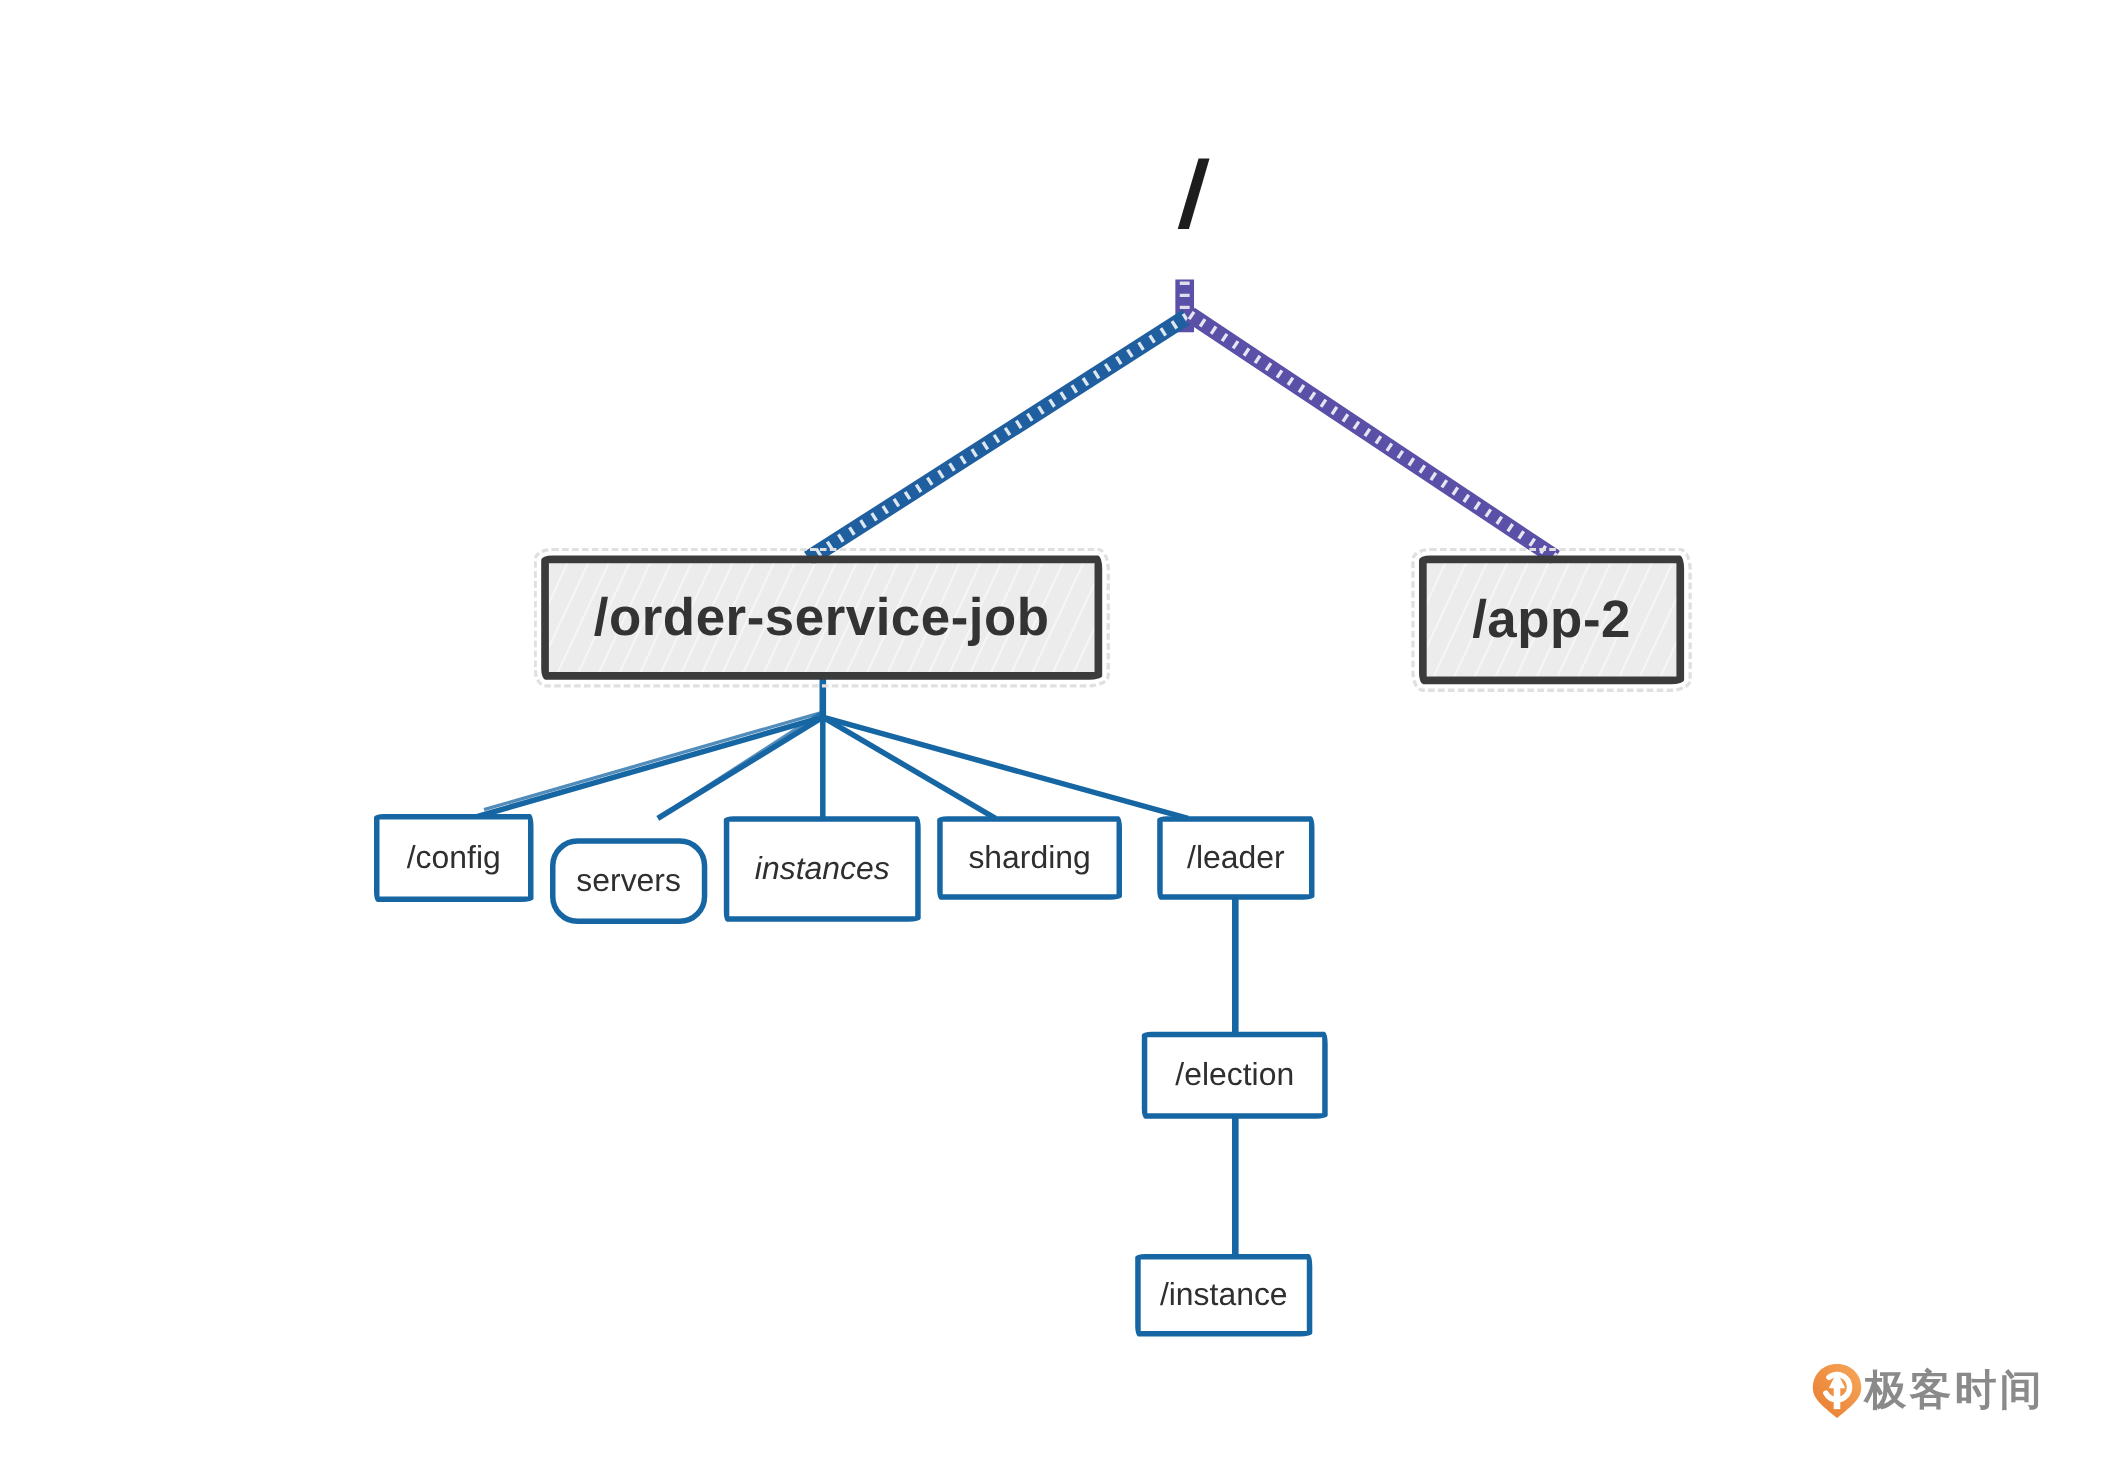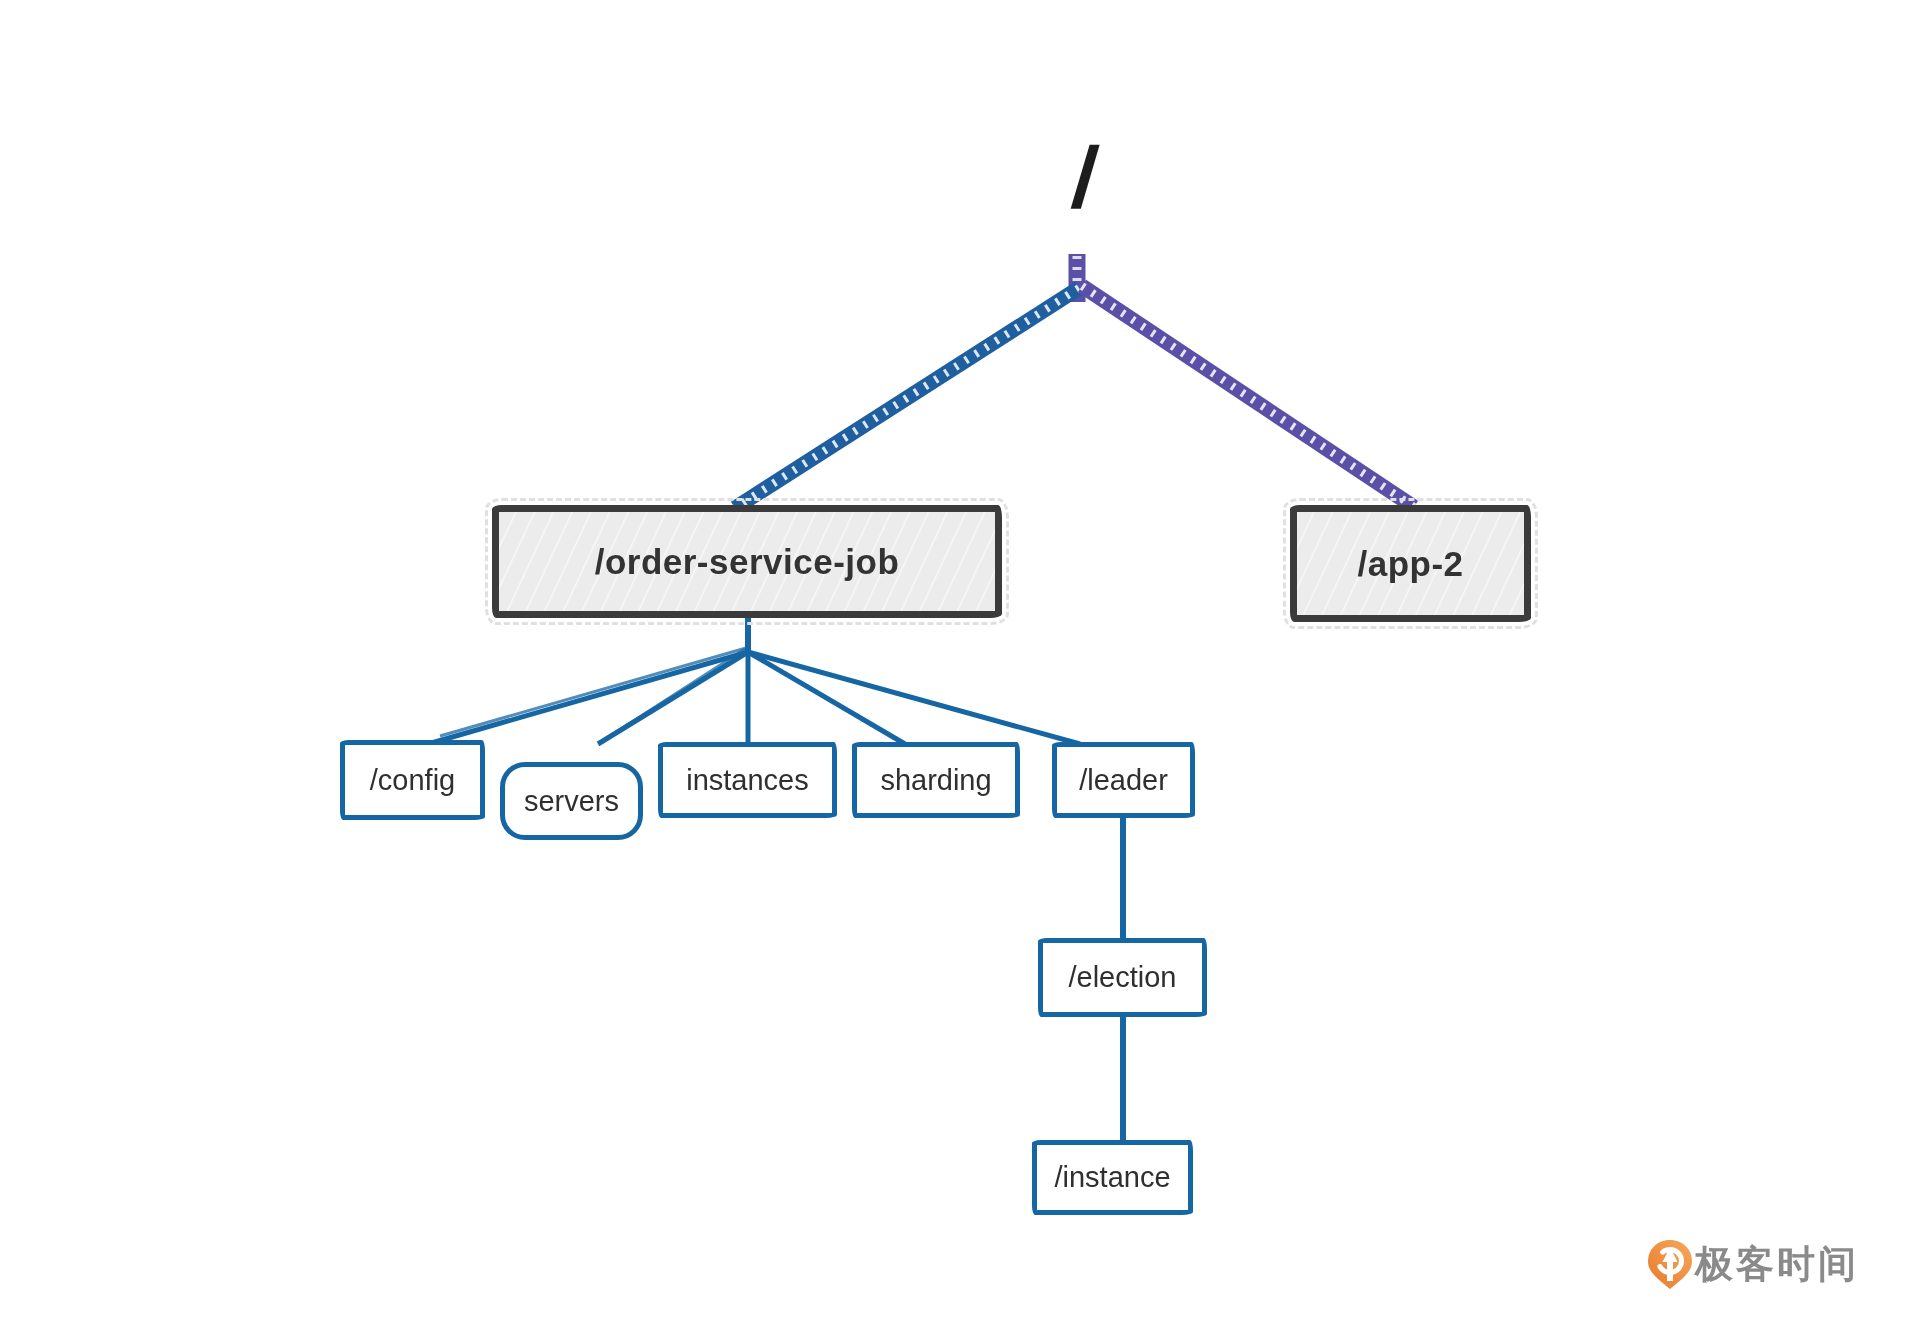--- a/index.html
+++ b/index.html
@@ -40,38 +40,38 @@
   }
   .parent-box {
     border: 7px solid #3b3b3b;
     background:
       repeating-linear-gradient(115deg,
         #ececec 0px, #ececec 14px,
         #f8f8f8 15px, #ececec 17px);
     border-radius: 10px 4px 12px 4px / 4px 12px 4px 10px;
     outline: 3px dashed #e0e0e0;
     outline-offset: 4px;
-    font-size: 35px;
+    font-size: 48px;
     font-weight: 600;
     letter-spacing: 0.5px;
     color: #333333;
   }
   .box-order  { left: 492px;  top: 505px; width: 510px; height: 113px; }
   .box-app2   { left: 1290px; top: 505px; width: 241px; height: 117px; }
   .child-box {
     border: 5px solid #1766a4;
     border-radius: 9px 3px 11px 3px / 3px 11px 3px 9px;
     font-size: 29px;
     font-weight: 500;
     color: #2f2f2f;
     background: #ffffff;
   }
   .box-config    { left: 340px;  top: 740px;  width: 145px; height: 80px; }
   .box-servers   { left: 500px;  top: 762px;  width: 143px; height: 78px; border-radius: 25px; }
-  .box-instances { left: 658px;  top: 742px;  width: 179px; height: 76px; }
+  .box-instances { left: 658px;  top: 742px;  width: 179px; height: 96px; font-style: italic; }
   .box-sharding  { left: 852px;  top: 742px;  width: 168px; height: 76px; text-align: right; }
   .box-leader    { left: 1052px; top: 742px;  width: 143px; height: 76px; text-align: right; }
   .box-election  { left: 1038px; top: 938px;  width: 169px; height: 79px; }
   .box-instance  { left: 1032px; top: 1140px; width: 161px; height: 75px; }
   .brand {
     position: absolute;
     left: 1645px; top: 1238px;
     display: flex;
     align-items: center;
     z-index: 2;

